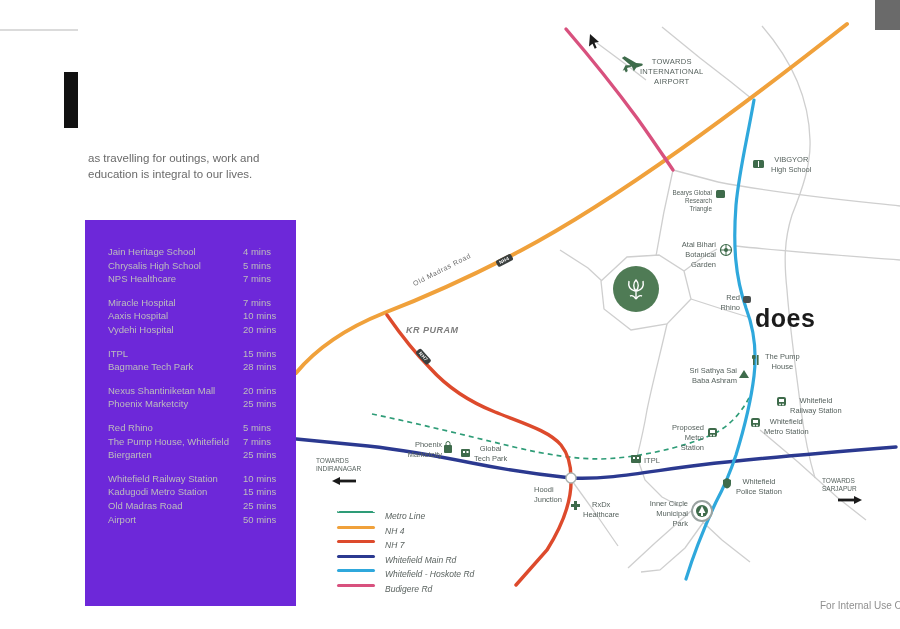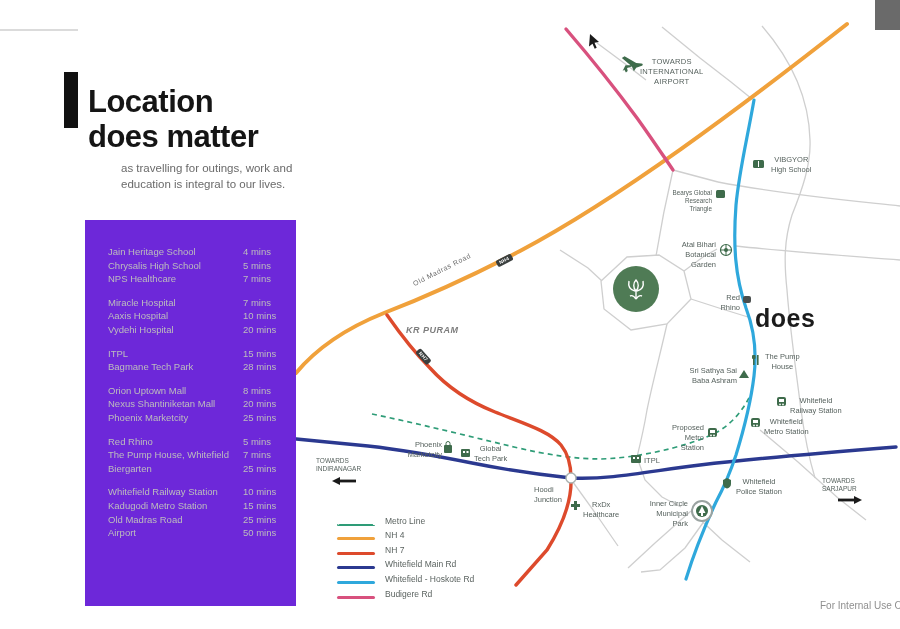--- a/index.html
+++ b/index.html
@@ -2,31 +2,31 @@
 <html><head>
 <meta charset="utf-8">
 <style>
   html,body{margin:0;padding:0;background:#fff;}
   .screen{position:relative;width:900px;height:629px;background:#ffffff;overflow:hidden;
           font-family:"Liberation Sans", sans-serif;}
   
   .accent-bar{position:absolute;left:64px;top:72px;width:14px;height:56px;background:#111;}
   .title{position:absolute;left:88px;top:84px;font-size:31px;font-weight:bold;color:#151515;
          line-height:1.13;letter-spacing:-0.5px;white-space:pre-line;}
-  .subtitle{position:absolute;left:88px;top:161px;font-size:11.5px;color:#6a6a6a;line-height:1.35;white-space:pre-line;margin-left:33px;}
+  .subtitle{position:absolute;left:88px;top:151px;font-size:11.5px;color:#6a6a6a;line-height:1.35;white-space:pre-line;}
   
   .panel{position:absolute;left:85px;top:220px;width:211px;height:386px;box-sizing:border-box;
          padding:25px 14px 0 23px;}
   .pgroup{margin-bottom:10px;}
   .prow{display:flex;font-size:9.5px;color:#bdbdbd;line-height:13.6px;}
   .pname{width:135px;}
   .ptime{flex:1;}
   
   .legend{position:absolute;left:337px;top:511px;}
-  .lrow{display:flex;align-items:flex-end;height:14.6px;}
+  .lrow{display:flex;align-items:flex-start;height:14.6px;font-style:italic;}
   .lswatch{width:38px;margin-right:10px;border-radius:2px;}
   .llabel{font-size:8.5px;color:#5b6360;}
   
   .mapsvg{position:absolute;left:0;top:0;}
   
   .mlabel{position:absolute;font-size:7.5px;color:#57625e;line-height:1.3;white-space:pre-line;text-align:center;}
   .caps{font-size:7.6px;letter-spacing:.25px;}
   .tright{text-align:right;}
   .tcenter{text-align:left;}
   .badge{position:absolute;color:#fff;font-size:4.8px;font-weight:bold;background:#3a3f3e;
@@ -149,22 +149,20 @@
     </g>
     <g>
       <rect x="461" y="449" width="9" height="8" rx="1" fill="#3E6B4B"></rect>
       <rect x="463" y="451" width="2" height="2" fill="#fff"></rect>
         <rect x="466.5" y="451" width="2" height="2" fill="#fff"></rect>
     </g>
     <path d="M574,501 h3 v3 h3 v3 h-3 v3 h-3 v-3 h-3 v-3 h3 Z" fill="#3E6B4B"></path>
   </svg>
 
   <div class="accent-bar"></div>
-  <div class="title">Location
-does matter</div>
   <div class="subtitle">as travelling for outings, work and
 education is integral to our lives.</div>
 
   <div class="panel" style="background: #6d28d9;">
       <div class="pgroup">
         <div class="prow">
           <span class="pname">Jain Heritage School</span>
           <span class="ptime">4 mins</span>
         </div>
         <div class="prow">
@@ -194,24 +192,20 @@
         <div class="prow">
           <span class="pname">ITPL</span>
           <span class="ptime">15 mins</span>
         </div>
         <div class="prow">
           <span class="pname">Bagmane Tech Park</span>
           <span class="ptime">28 mins</span>
         </div>
       </div>
       <div class="pgroup">
-        <div class="prow">
-          <span class="pname">Orion Uptown Mall</span>
-          <span class="ptime">8 mins</span>
-        </div>
         <div class="prow">
           <span class="pname">Nexus Shantiniketan Mall</span>
           <span class="ptime">20 mins</span>
         </div>
         <div class="prow">
           <span class="pname">Phoenix Marketcity</span>
           <span class="ptime">25 mins</span>
         </div>
       </div>
       <div class="pgroup">

